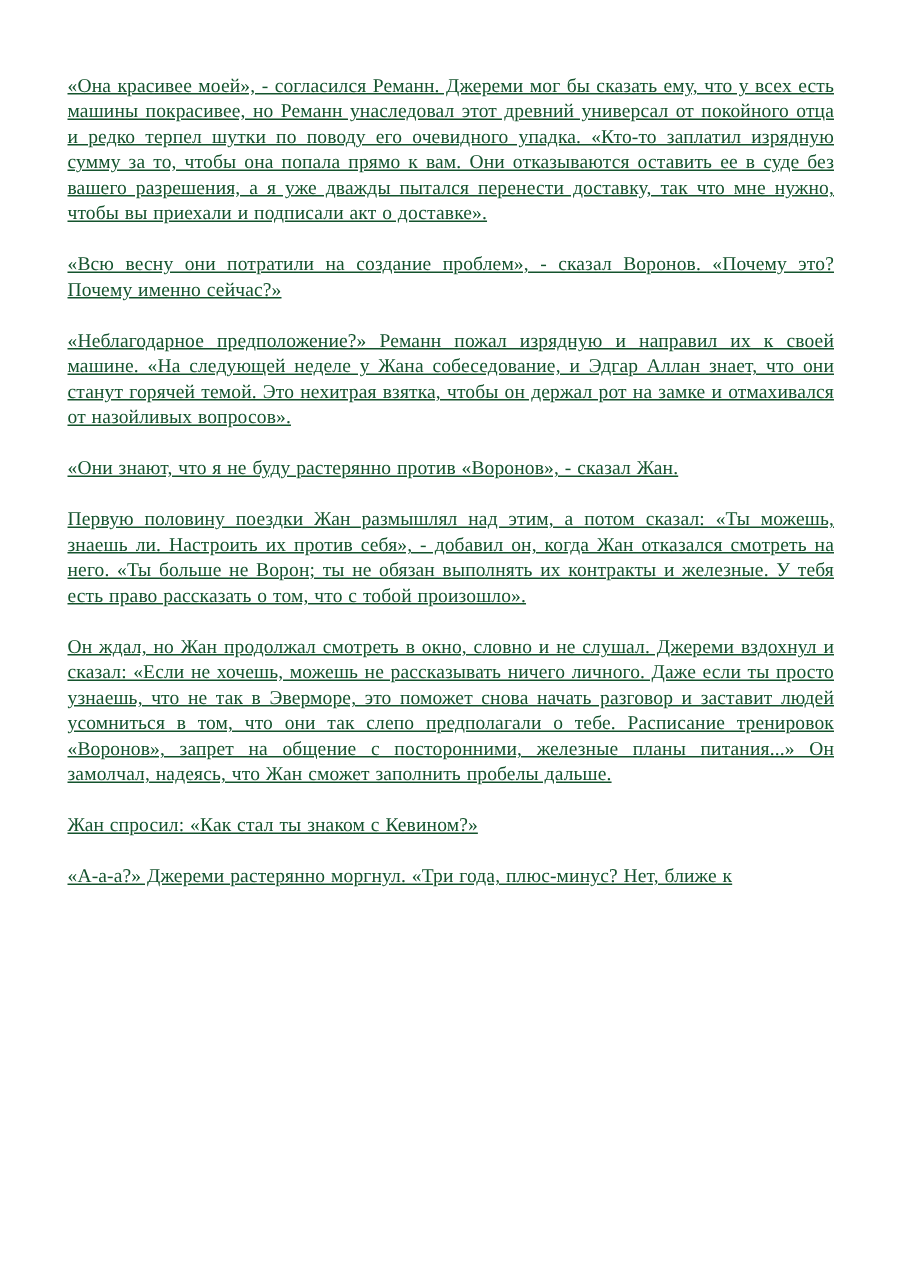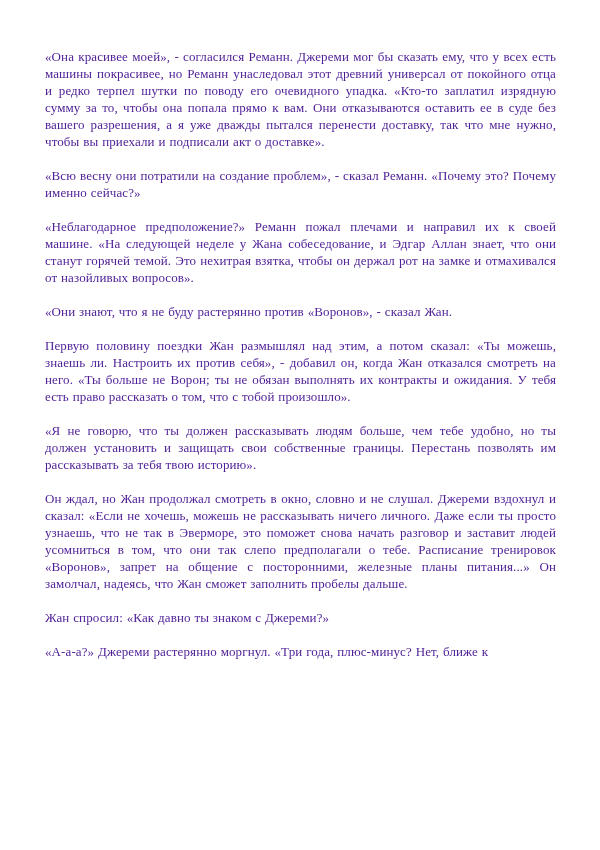--- a/index.html
+++ b/index.html
@@ -17,37 +17,37 @@
     box-sizing: border-box;
     width: 600px;
     height: 850px;
     padding: 48px 44px 30px 45px;
     background: #ffffff;
   }
   .text-column p {
     margin: 0 0 17px 0;
     font-size: 13px;
     line-height: 17px;
-    color: #4c1d95;
+    color: #14532d;
     text-align: justify;
     letter-spacing: 0.1px;
     word-spacing: 0.5px;
+    text-decoration: underline;
   }
   .text-column p:last-child {
     margin-bottom: 16px;
   }
 </style>
 </head>
 <body>
 
 <div class="page">
   <div class="text-column">
     <p>«Она красивее моей», - согласился Реманн. Джереми мог бы сказать ему, что у всех есть машины покрасивее, но Реманн унаследовал этот древний универсал от покойного отца и редко терпел шутки по поводу его очевидного упадка. «Кто-то заплатил изрядную сумму за то, чтобы она попала прямо к вам. Они отказываются оставить ее в суде без вашего разрешения, а я уже дважды пытался перенести доставку, так что мне нужно, чтобы вы приехали и подписали акт о доставке».</p>
-    <p>«Всю весну они потратили на создание проблем», - сказал Реманн. «Почему это? Почему именно сейчас?»</p>
-    <p>«Неблагодарное предположение?» Реманн пожал плечами и направил их к своей машине. «На следующей неделе у Жана собеседование, и Эдгар Аллан знает, что они станут горячей темой. Это нехитрая взятка, чтобы он держал рот на замке и отмахивался от назойливых вопросов».</p>
+    <p>«Всю весну они потратили на создание проблем», - сказал Воронов. «Почему это? Почему именно сейчас?»</p>
+    <p>«Неблагодарное предположение?» Реманн пожал изрядную и направил их к своей машине. «На следующей неделе у Жана собеседование, и Эдгар Аллан знает, что они станут горячей темой. Это нехитрая взятка, чтобы он держал рот на замке и отмахивался от назойливых вопросов».</p>
     <p>«Они знают, что я не буду растерянно против «Воронов», - сказал Жан.</p>
-    <p>Первую половину поездки Жан размышлял над этим, а потом сказал: «Ты можешь, знаешь ли. Настроить их против себя», - добавил он, когда Жан отказался смотреть на него. «Ты больше не Ворон; ты не обязан выполнять их контракты и ожидания. У тебя есть право рассказать о том, что с тобой произошло».</p>
-    <p>«Я не говорю, что ты должен рассказывать людям больше, чем тебе удобно, но ты должен установить и защищать свои собственные границы. Перестань позволять им рассказывать за тебя твою историю».</p>
+    <p>Первую половину поездки Жан размышлял над этим, а потом сказал: «Ты можешь, знаешь ли. Настроить их против себя», - добавил он, когда Жан отказался смотреть на него. «Ты больше не Ворон; ты не обязан выполнять их контракты и железные. У тебя есть право рассказать о том, что с тобой произошло».</p>
     <p>Он ждал, но Жан продолжал смотреть в окно, словно и не слушал. Джереми вздохнул и сказал: «Если не хочешь, можешь не рассказывать ничего личного. Даже если ты просто узнаешь, что не так в Эверморе, это поможет снова начать разговор и заставит людей усомниться в том, что они так слепо предполагали о тебе. Расписание тренировок «Воронов», запрет на общение с посторонними, железные планы питания...» Он замолчал, надеясь, что Жан сможет заполнить пробелы дальше.</p>
-    <p>Жан спросил: «Как давно ты знаком с Джереми?»</p>
+    <p>Жан спросил: «Как стал ты знаком с Кевином?»</p>
     <p>«А-а-а?» Джереми растерянно моргнул. «Три года, плюс-минус? Нет, ближе к</p>
   </div>
 </div>
 
 </body></html>

